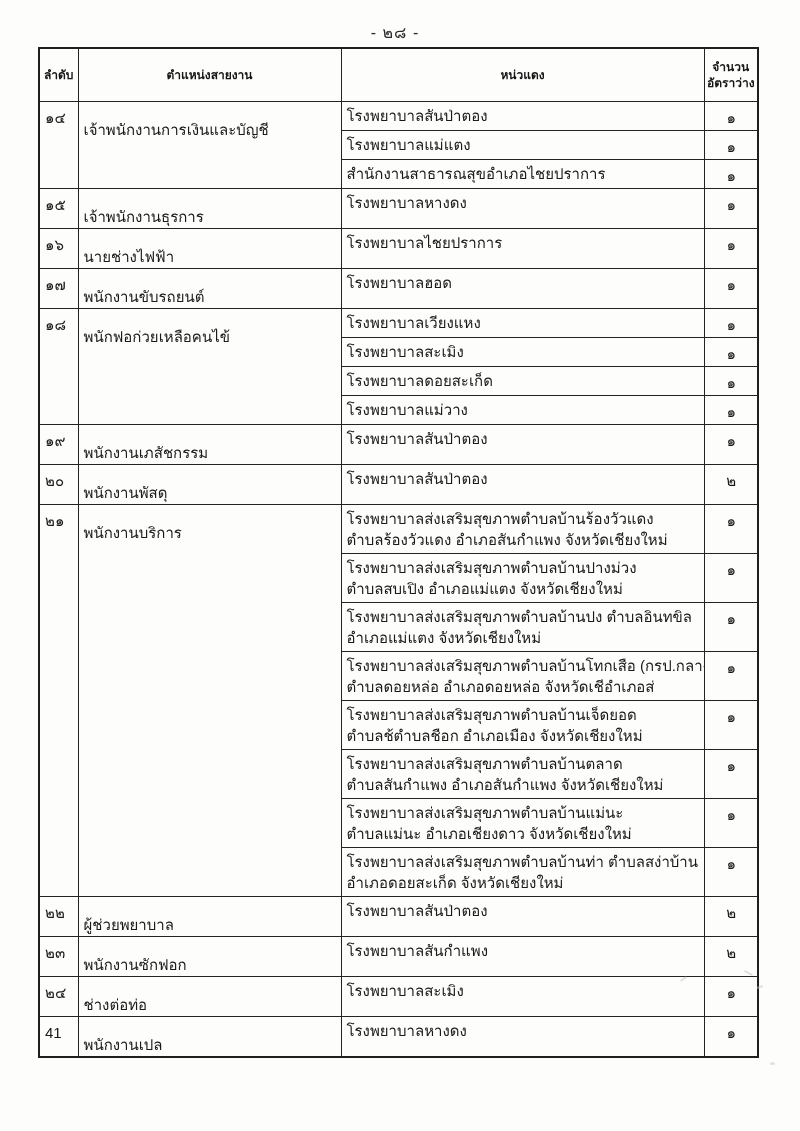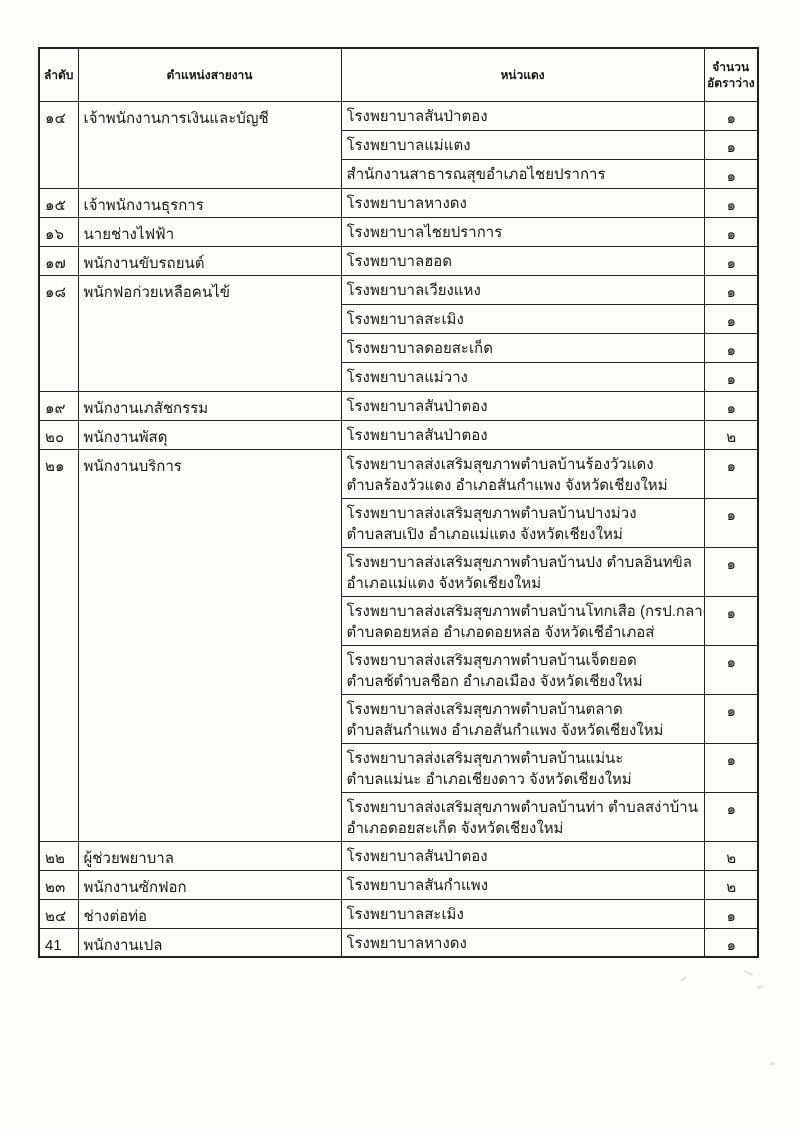--- a/index.html
+++ b/index.html
@@ -56,21 +56,21 @@
     vertical-align: top;
     padding: 3px 4px 1px 5px;
     line-height: 21px;
     color: #1a1a1a;
   }
   td.no {
     text-align: left;
     padding-top: 5px;
   }
   td.pos {
-    padding-top: 5px;
+    padding-top: 17px;
     margin-top: 45px;
   }
   td.count {
     text-align: center;
     padding-top: 5px;
   }
   .uline {
     white-space: nowrap;
   }
   
@@ -82,20 +82,21 @@
   .a1 { left: 680px; top: 978px; width: 7px; height: 2px; transform: rotate(-35deg); }
   .a2 { left: 744px; top: 972px; width: 9px; height: 2px; transform: rotate(28deg); }
   .a3 { left: 757px; top: 986px; width: 6px; height: 2px; transform: rotate(-20deg); }
   .a4 { left: 770px; top: 1062px; width: 5px; height: 3px; border-radius: 50%; }
 </style>
 </head>
 <body>
 
 <div class="page">
 
+  <div class="page-number">- ๒๘ -</div>
 
   <table class="doc">
     <colgroup>
       <col style="width:39px">
       <col style="width:263px">
       <col style="width:363px">
       <col style="width:54px">
     </colgroup>
     <thead>
       <tr>

